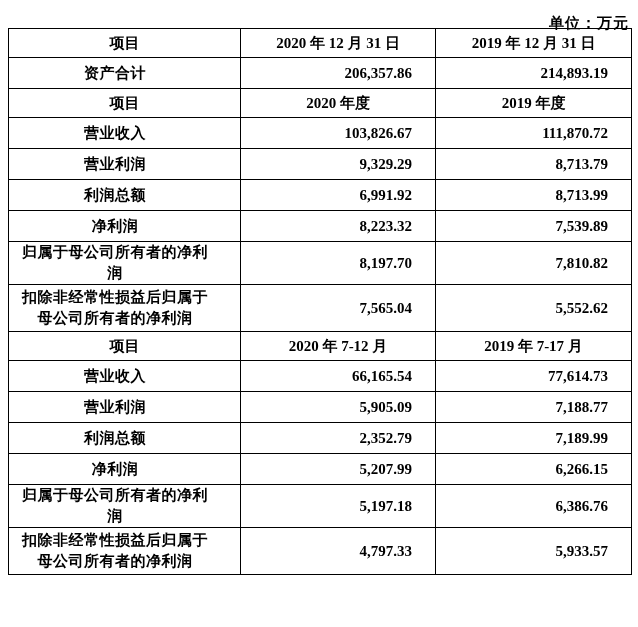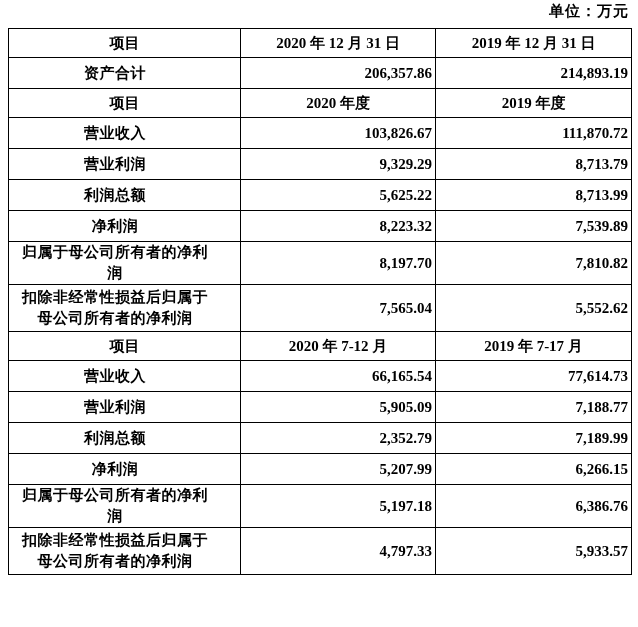--- a/index.html
+++ b/index.html
@@ -10,21 +10,21 @@
   body {
     width: 638px;
     height: 627px;
     position: relative;
     font-family: "Liberation Serif", "DejaVu Serif", serif;
     color: #000000;
     overflow: hidden;
   }
   .unit-label {
     position: absolute;
-    top: 2px;
+    top: 14px;
     right: 9px;
     font-weight: bold;
     font-size: 15px;
     letter-spacing: 1px;
   }
   table.fin-table {
     position: absolute;
     top: 28px;
     left: 8px;
     width: 623px;
@@ -52,21 +52,21 @@
     font-size: 15px;
     text-align: center;
     padding-left: 7px;
     padding-right: 26px;
     line-height: 21px;
     letter-spacing: 0.5px;
   }
   .fin-table td.cell-num {
     font-size: 15px;
     text-align: right;
-    padding-right: 3px;
+    padding-right: 23px;
   }
 </style>
 </head>
 <body>
 
 <div class="unit-label">单位：万元</div>
 
 <table class="fin-table">
   <colgroup>
     <col class="c1">
@@ -94,21 +94,21 @@
         <td class="cell-num">103,826.67</td>
         <td class="cell-num">111,870.72</td>
       </tr>
       <tr class="row-single">
         <td class="cell-label">营业利润</td>
         <td class="cell-num">9,329.29</td>
         <td class="cell-num">8,713.79</td>
       </tr>
       <tr class="row-single">
         <td class="cell-label">利润总额</td>
-        <td class="cell-num">5,625.22</td>
+        <td class="cell-num">6,991.92</td>
         <td class="cell-num">8,713.99</td>
       </tr>
       <tr class="row-single">
         <td class="cell-label">净利润</td>
         <td class="cell-num">8,223.32</td>
         <td class="cell-num">7,539.89</td>
       </tr>
       <tr class="row-single">
         <td class="cell-label">归属于母公司所有者的净利润</td>
         <td class="cell-num">8,197.70</td>

